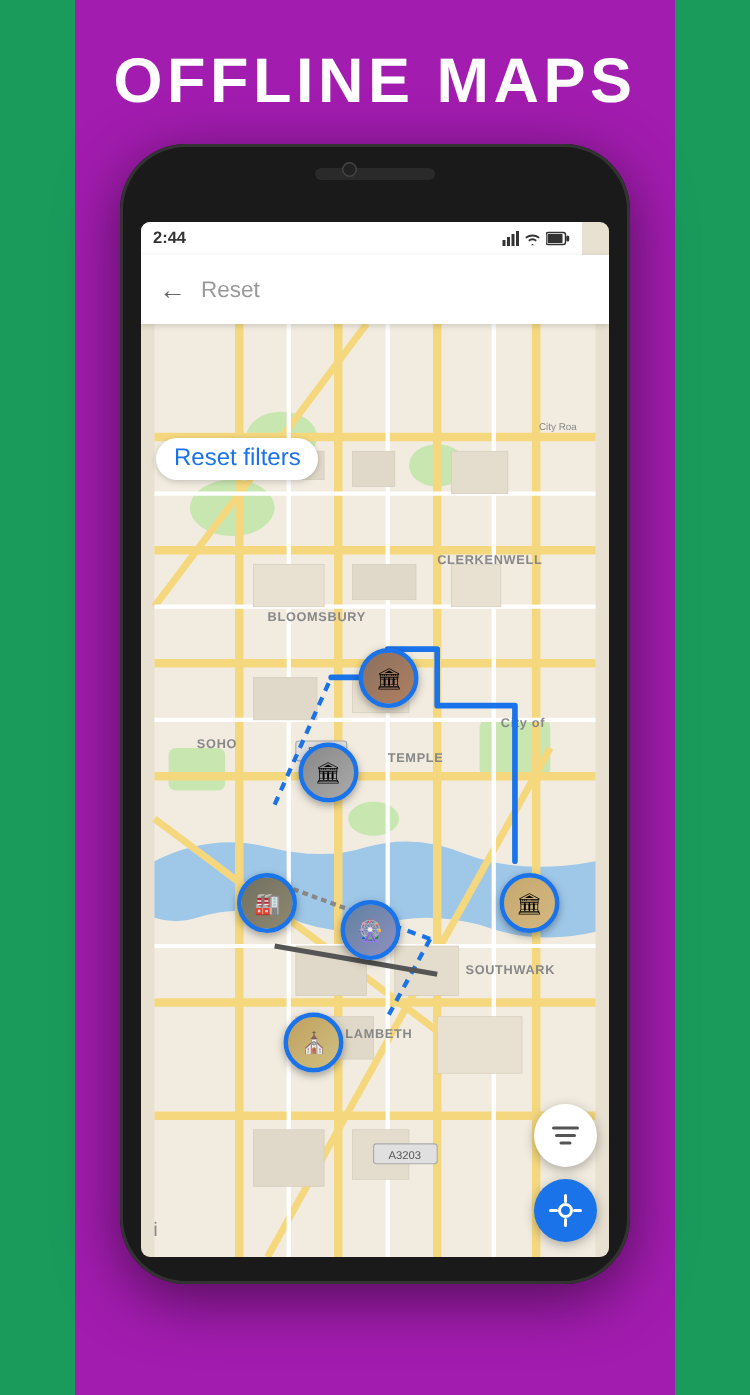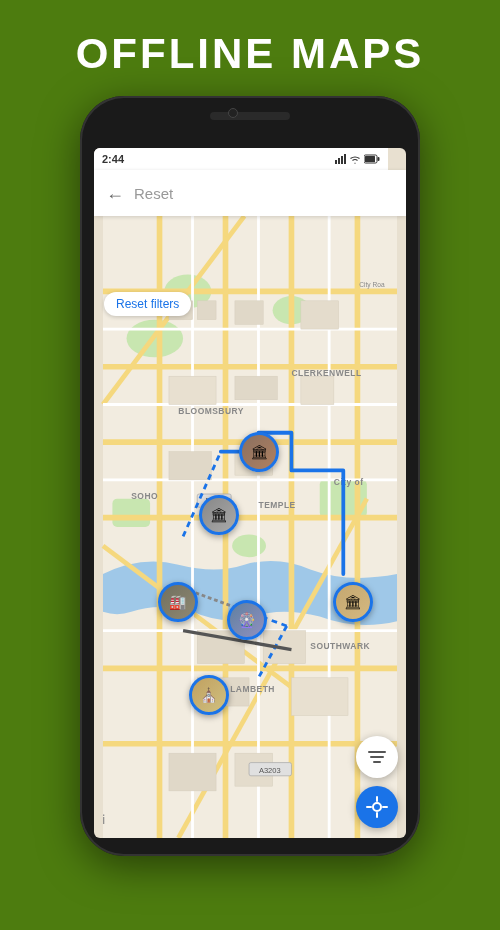--- a/index.html
+++ b/index.html
@@ -139,21 +139,21 @@
     
     .reset-filters {
       position: absolute;
       top: 76px;
       left: 10px;
       background: white;
       color: #1a73e8;
       border: none;
       padding: 5px 12px;
       border-radius: 16px;
-      font-size: 12px;
+      font-size: 16px;
       font-weight: 500;
       z-index: 10;
       box-shadow: 0 1px 4px rgba(0,0,0,0.2);
       cursor: pointer;
       text-align: right;
     }
 
     
     .map-area {
       position: absolute;
@@ -249,21 +249,21 @@
     
     .green-area { fill: #c8e6b0; }
 
     
     .road-main { stroke: #f5d87e; stroke-width: 6; fill: none; }
     .road-secondary { stroke: #ffffff; stroke-width: 3; fill: none; }
   </style>
 </head>
 <body>
 
-<div style="width:500px;height:930px;background:#4d7c0f;position:relative;">
+<div style="width:400px;height:930px;background:#a21caf;position:relative;">
 
   <h1 class="header-title">OFFLINE MAPS</h1>
 
   <div class="phone-wrapper" style="margin:0 auto;">
 
     <div class="phone-body"></div>
     <div class="phone-notch"></div>
     <div class="phone-camera"></div>
 
     <div class="phone-screen">

